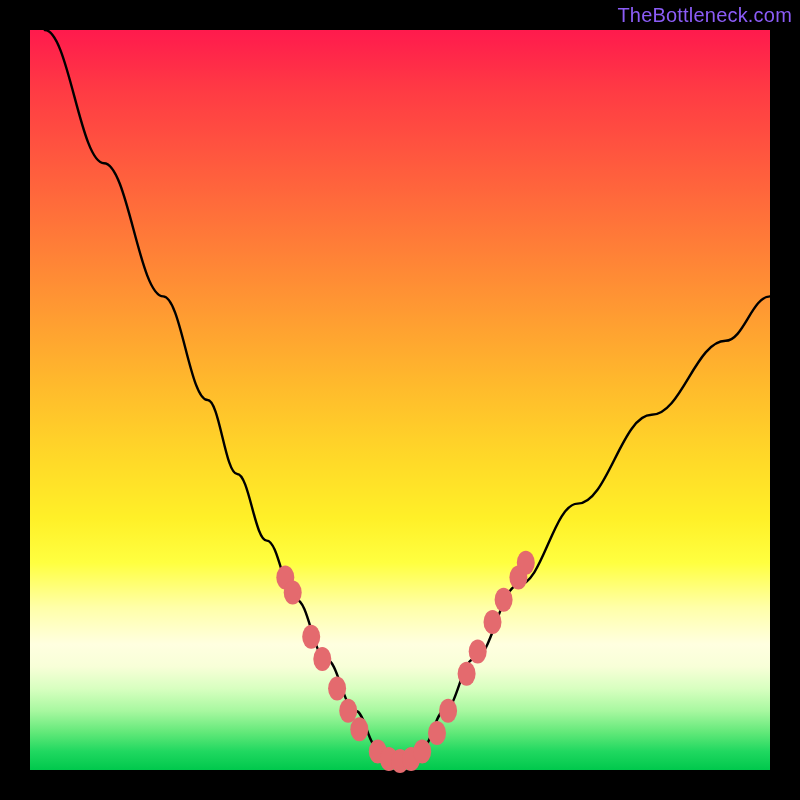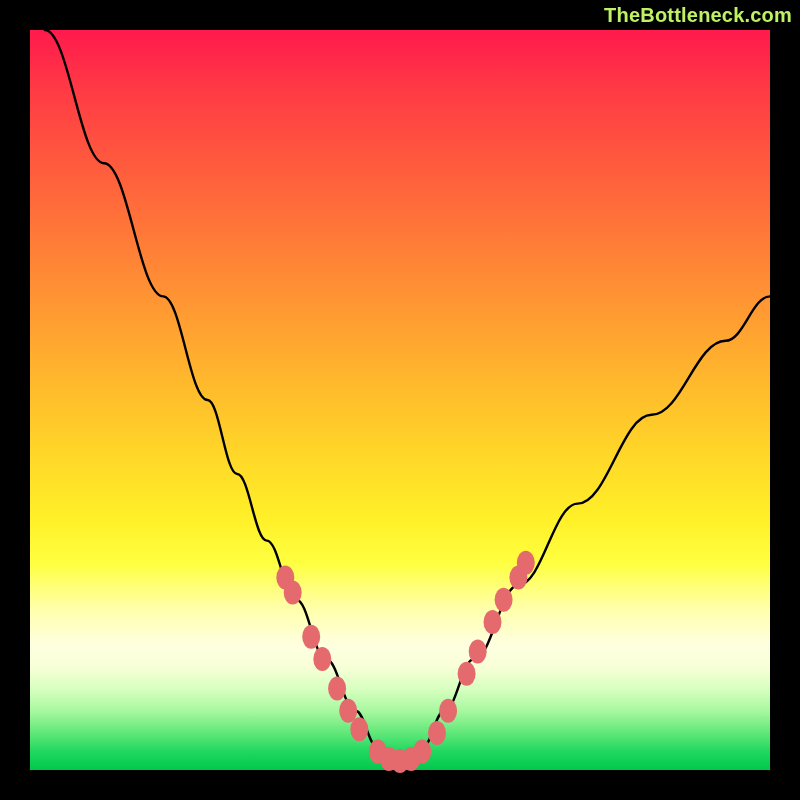--- a/index.html
+++ b/index.html
@@ -50,23 +50,23 @@
     left: 0;
     top: 0;
     width: 740px;
     height: 740px;
     overflow: visible;
   }
   .attribution {
     position: absolute;
     top: 4px;
     right: 8px;
-    color: #bef264;
+    color: #8b5cf6;
     font-size: 20px;
-    font-weight: 700;
+    font-weight: 400;
     letter-spacing: 0.2px;
     user-select: none;
     margin-left: 48px;
   }
 </style>
 </head>
 <body>
 
 <div class="frame">
 

